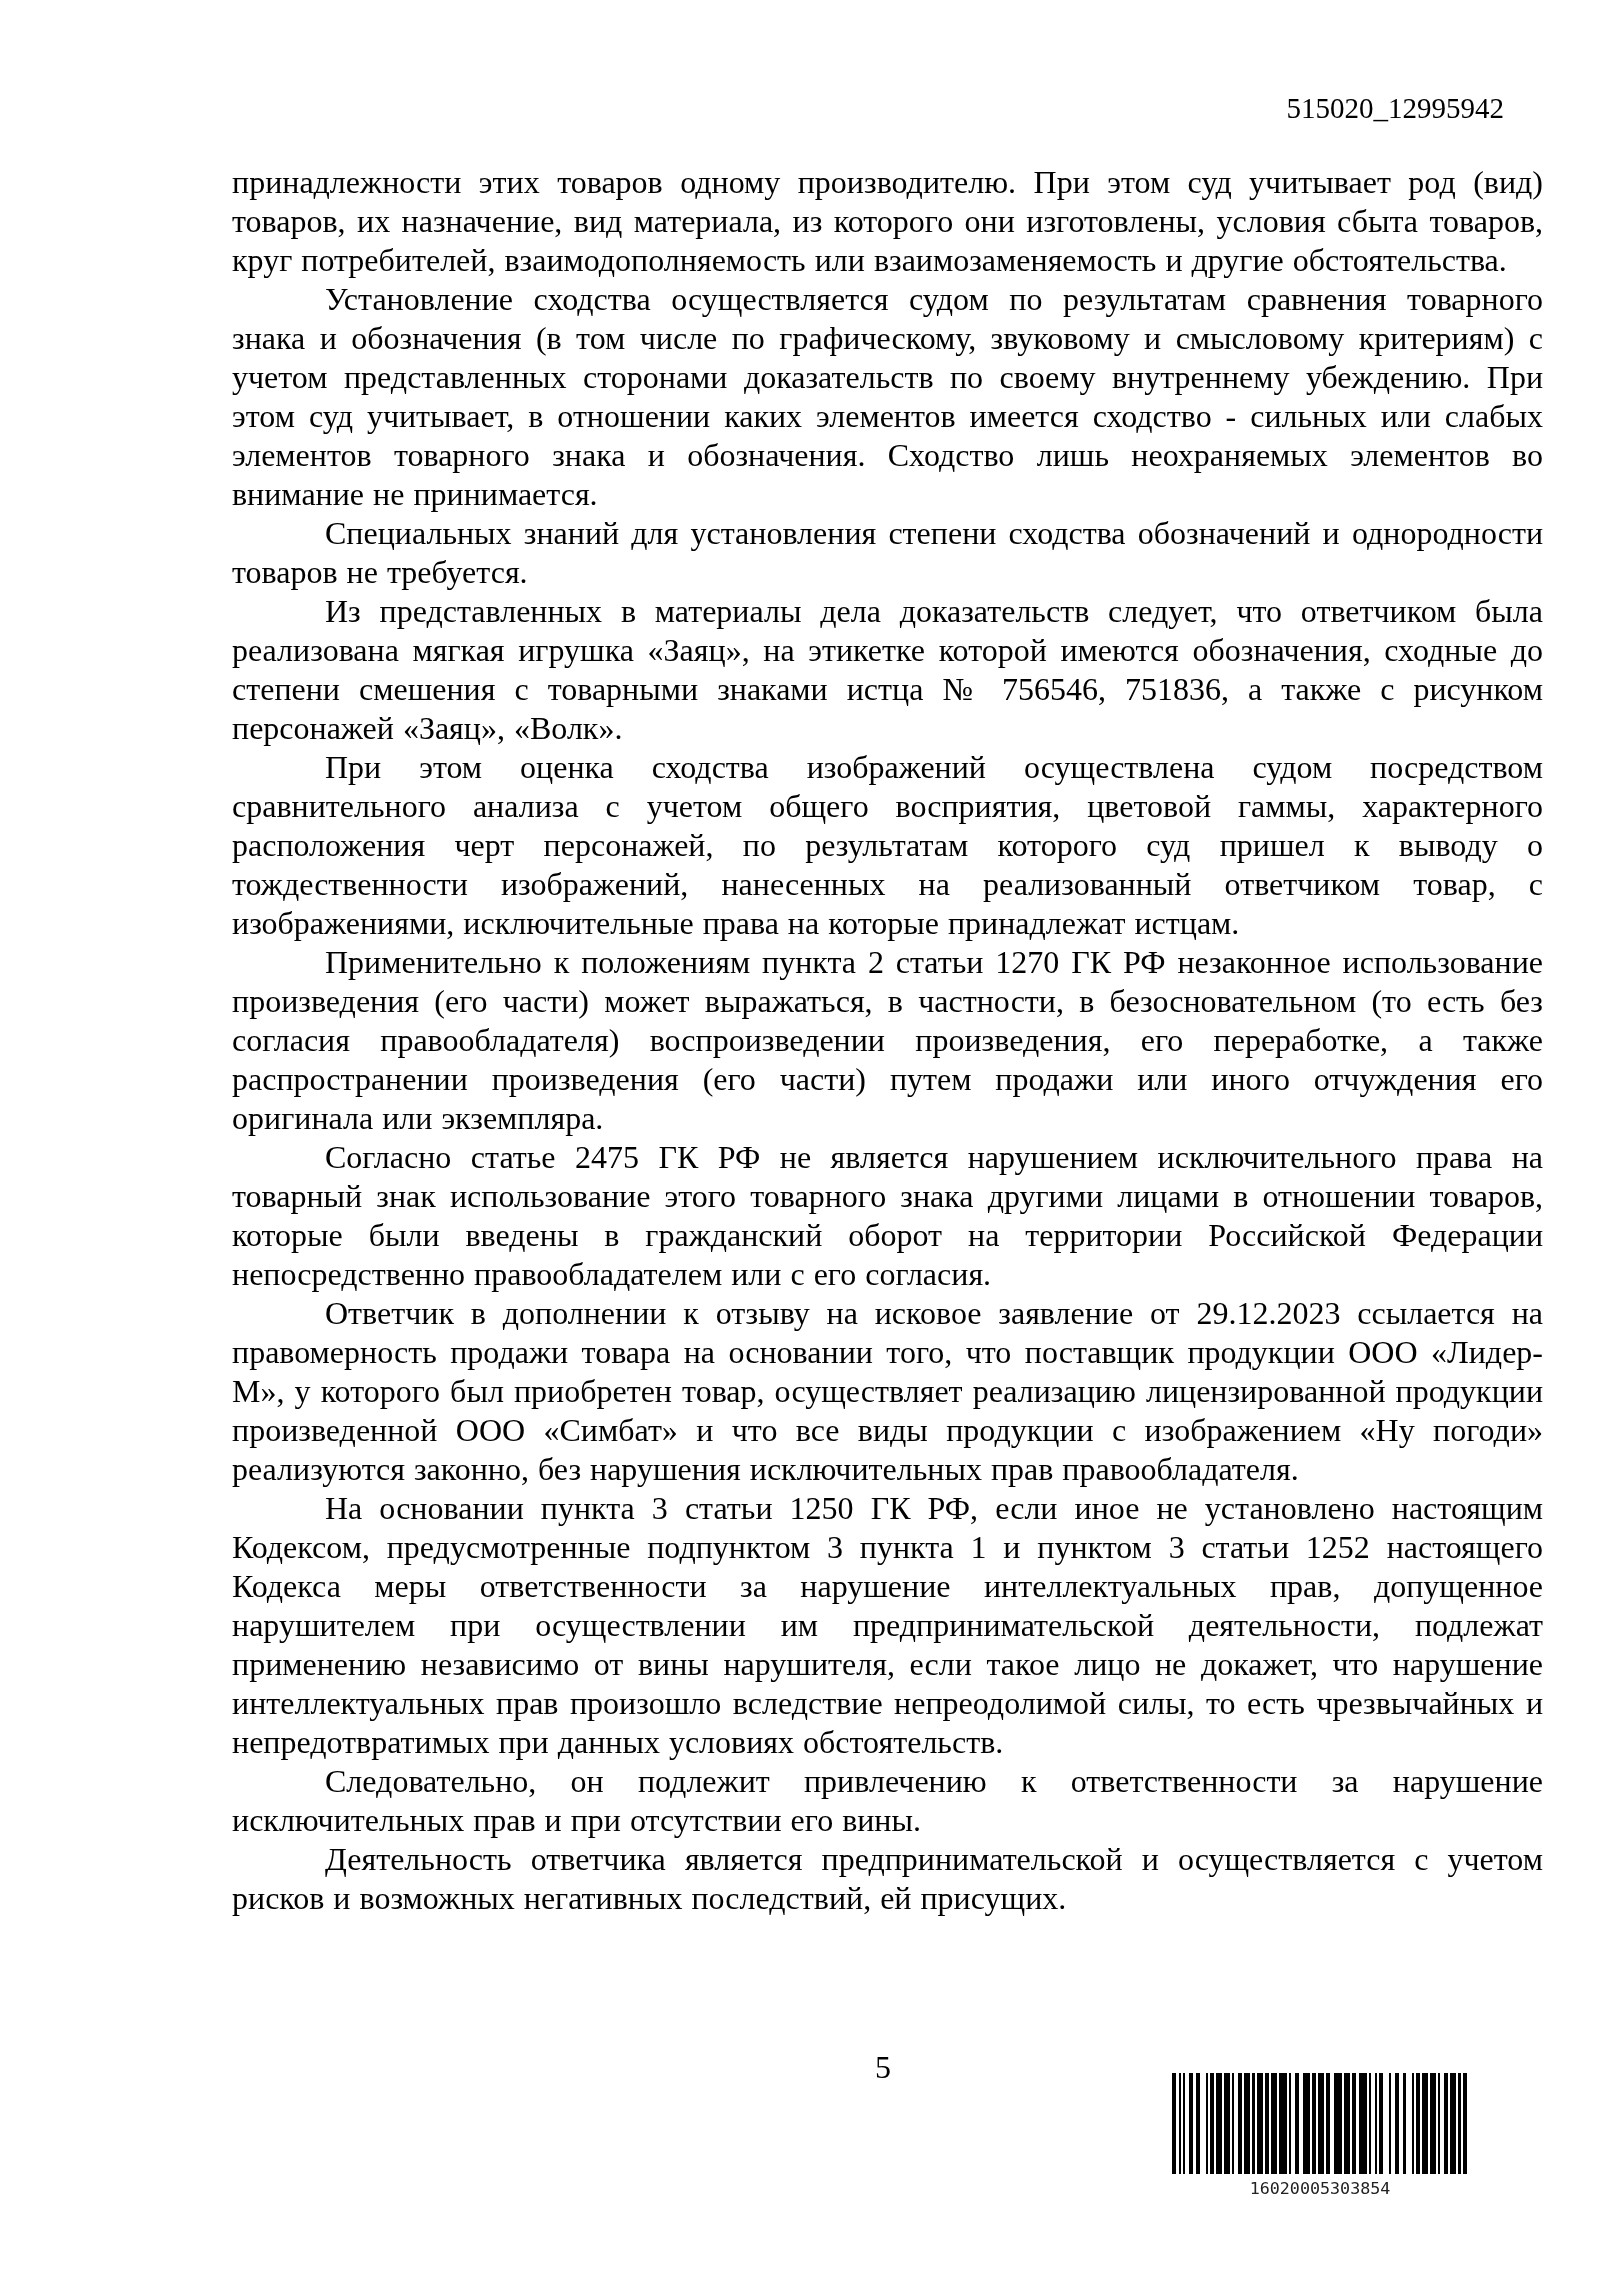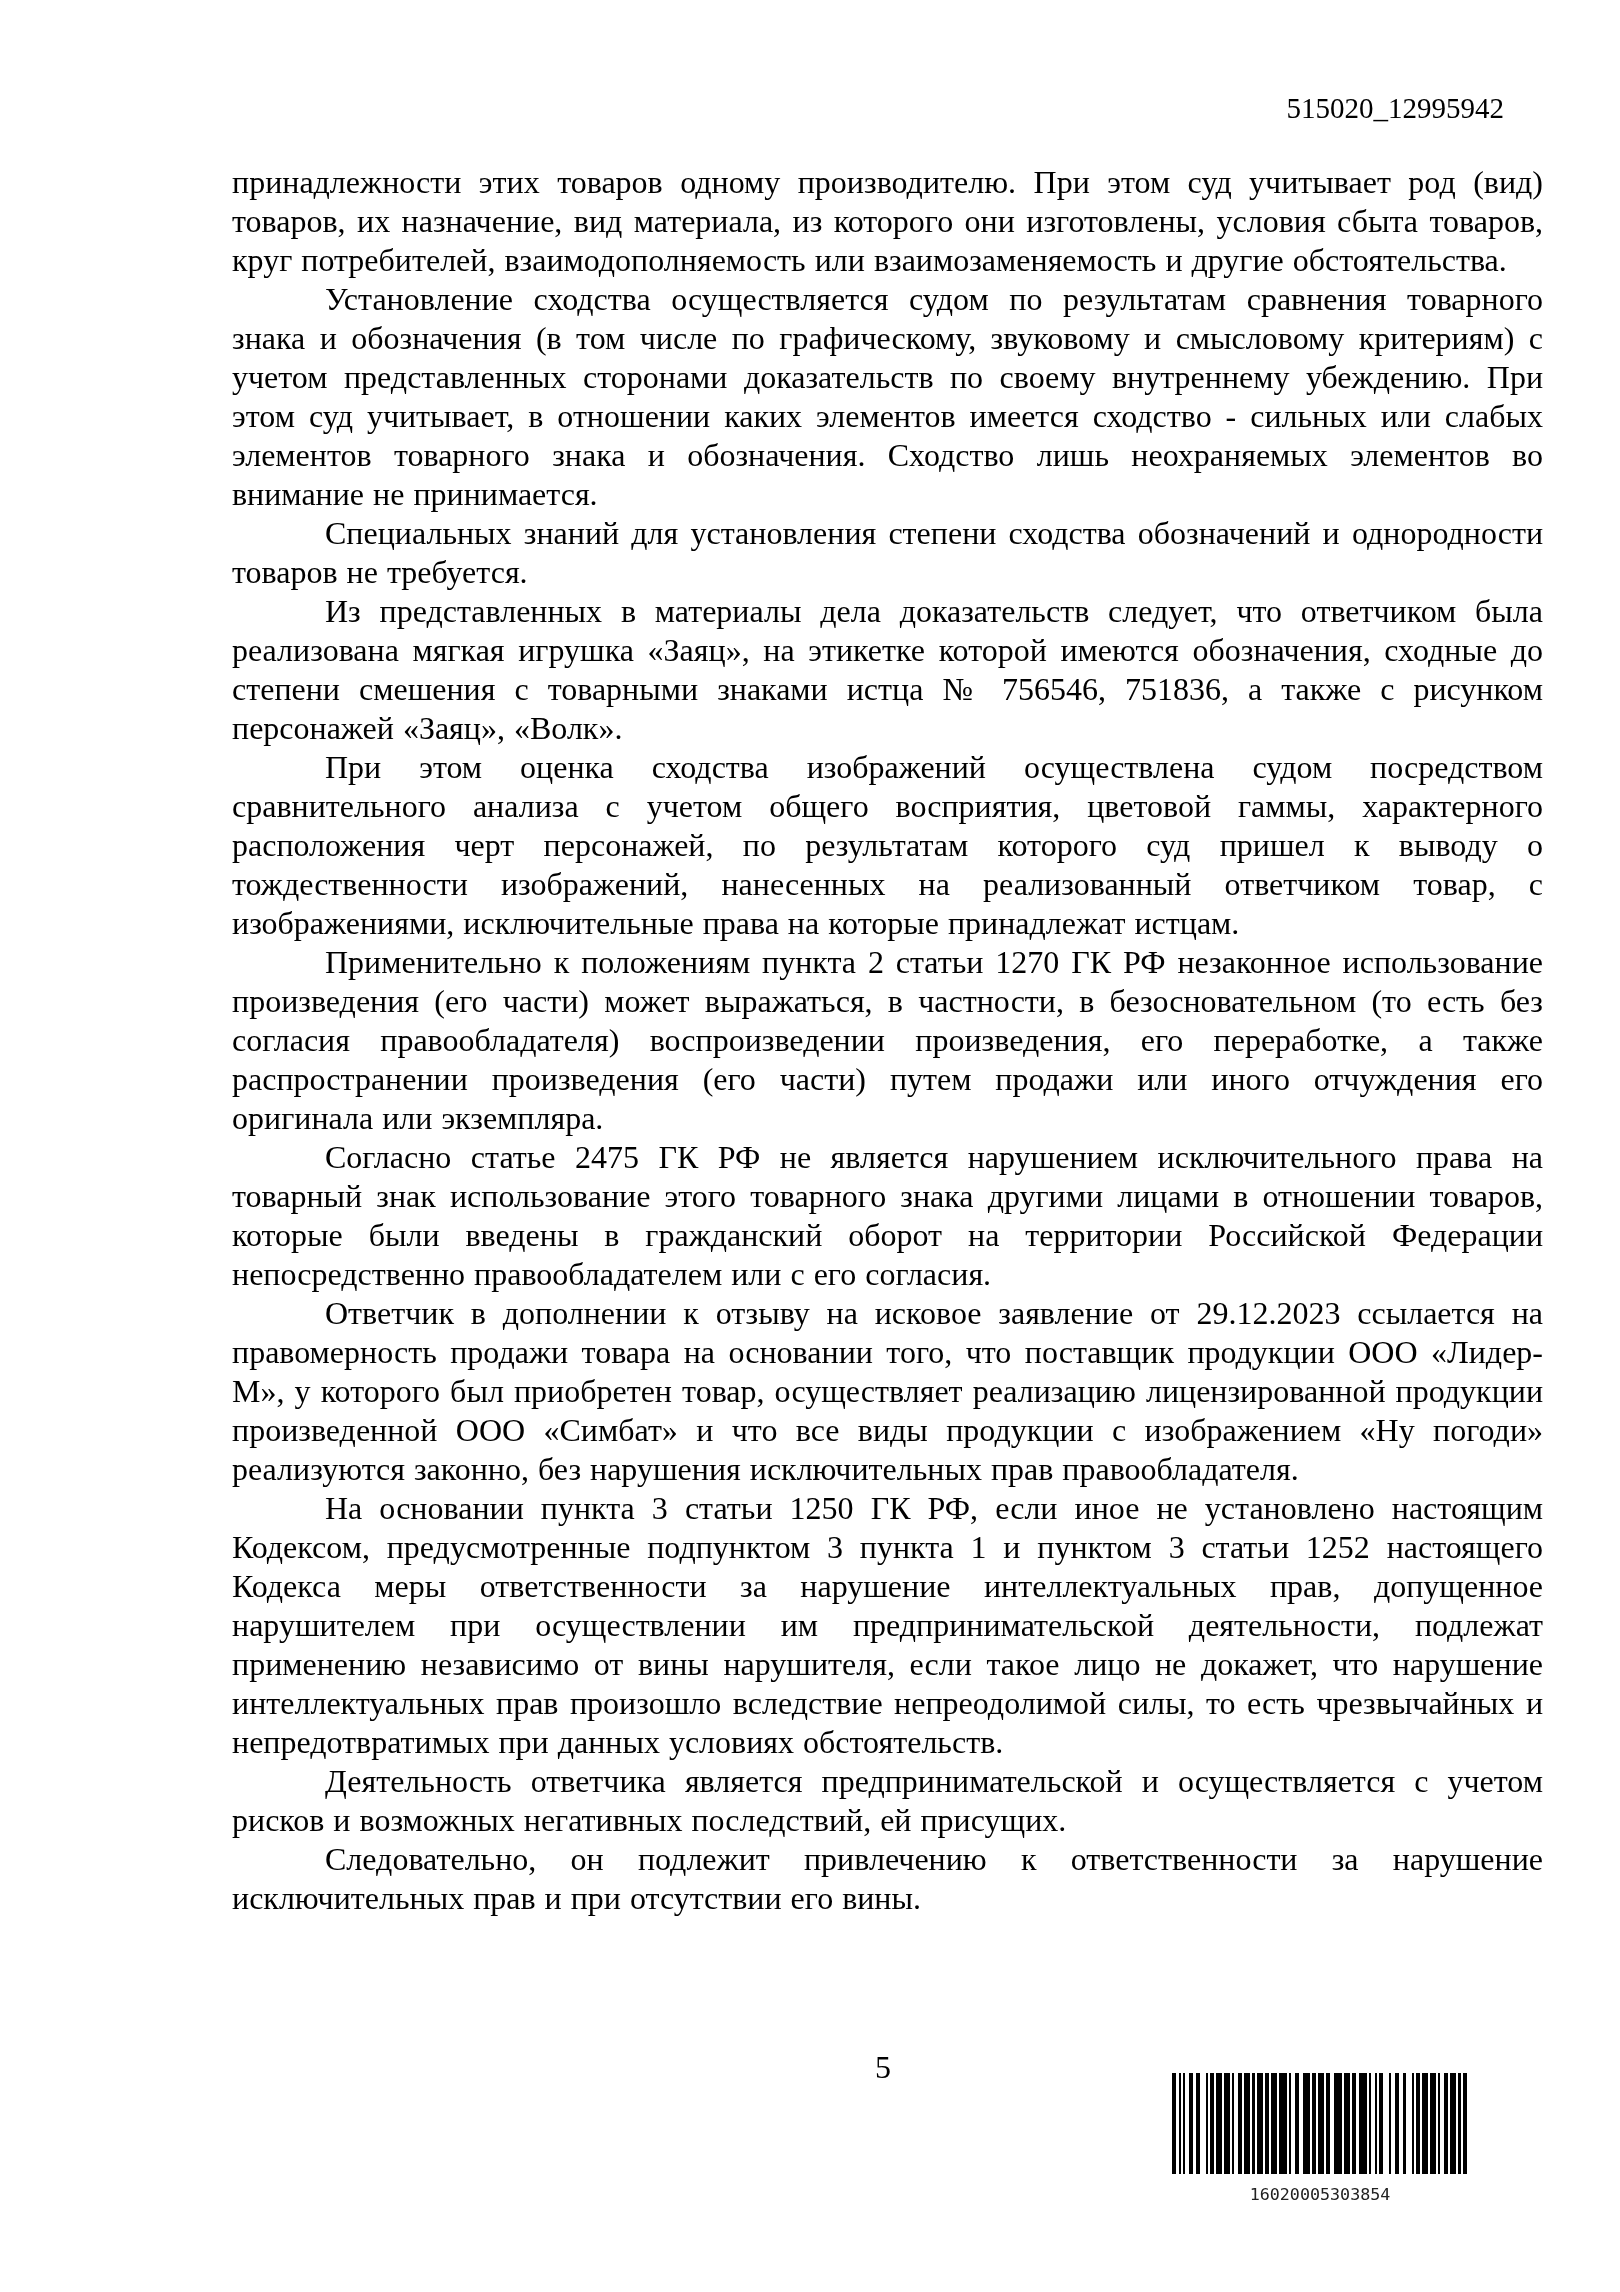--- a/index.html
+++ b/index.html
@@ -59,21 +59,21 @@
     align-items: stretch;
     height: 101px;
     width: 296px;
     overflow: hidden;
     background: #ffffff;
   }
   .bars i { display: block; height: 100%; flex: 0 0 auto; }
   .bars i.b { background: #000000; }
   .bars i.g { background: transparent; }
   .bc-num {
-    margin-top: 11px;
+    margin-top: 5px;
     text-align: center;
     font-family: "DejaVu Sans Mono", monospace;
     font-size: 16.7px;
     line-height: 19.6px;
     color: #222222;
   }
 </style>
 </head>
 <body>
 
@@ -84,22 +84,22 @@
   <main class="body-text">
     <p class="para">принадлежности этих товаров одному производителю. При этом суд учитывает род (вид) товаров, их назначение, вид материала, из которого они изготовлены, условия сбыта товаров, круг потребителей, взаимодополняемость или взаимозаменяемость и другие обстоятельства.</p>
     <p class="para indent">Установление сходства осуществляется судом по результатам сравнения товарного знака и обозначения (в том числе по графическому, звуковому и смысловому критериям) с учетом представленных сторонами доказательств по своему внутреннему убеждению. При этом суд учитывает, в отношении каких элементов имеется сходство - сильных или слабых элементов товарного знака и обозначения. Сходство лишь неохраняемых элементов во внимание не принимается.</p>
     <p class="para indent">Специальных знаний для установления степени сходства обозначений и однородности товаров не требуется.</p>
     <p class="para indent">Из представленных в материалы дела доказательств следует, что ответчиком была реализована мягкая игрушка «Заяц», на этикетке которой имеются обозначения, сходные до степени смешения с товарными знаками истца № 756546, 751836, а также с рисунком персонажей «Заяц», «Волк».</p>
     <p class="para indent">При этом оценка сходства изображений осуществлена судом посредством сравнительного анализа с учетом общего восприятия, цветовой гаммы, характерного расположения черт персонажей, по результатам которого суд пришел к выводу о тождественности изображений, нанесенных на реализованный ответчиком товар, с изображениями, исключительные права на которые принадлежат истцам.</p>
     <p class="para indent">Применительно к положениям пункта 2 статьи 1270 ГК РФ незаконное использование произведения (его части) может выражаться, в частности, в безосновательном (то есть без согласия правообладателя) воспроизведении произведения, его переработке, а также распространении произведения (его части) путем продажи или иного отчуждения его оригинала или экземпляра.</p>
     <p class="para indent">Согласно статье 2475 ГК РФ не является нарушением исключительного права на товарный знак использование этого товарного знака другими лицами в отношении товаров, которые были введены в гражданский оборот на территории Российской Федерации непосредственно правообладателем или с его согласия.</p>
     <p class="para indent">Ответчик в дополнении к отзыву на исковое заявление от 29.12.2023 ссылается на правомерность продажи товара на основании того, что поставщик продукции ООО «Лидер-М», у которого был приобретен товар, осуществляет реализацию лицензированной продукции произведенной ООО «Симбат» и что все виды продукции с изображением «Ну погоди» реализуются законно, без нарушения исключительных прав правообладателя.</p>
     <p class="para indent">На основании пункта 3 статьи 1250 ГК РФ, если иное не установлено настоящим Кодексом, предусмотренные подпунктом 3 пункта 1 и пунктом 3 статьи 1252 настоящего Кодекса меры ответственности за нарушение интеллектуальных прав, допущенное нарушителем при осуществлении им предпринимательской деятельности, подлежат применению независимо от вины нарушителя, если такое лицо не докажет, что нарушение интеллектуальных прав произошло вследствие непреодолимой силы, то есть чрезвычайных и непредотвратимых при данных условиях обстоятельств.</p>
+    <p class="para indent">Следовательно, он подлежит привлечению к ответственности за нарушение исключительных прав и при отсутствии его вины.</p>
     <p class="para indent">Деятельность ответчика является предпринимательской и осуществляется с учетом рисков и возможных негативных последствий, ей присущих.</p>
-    <p class="para indent">Следовательно, он подлежит привлечению к ответственности за нарушение исключительных прав и при отсутствии его вины.</p>
   </main>
 
   <div class="page-num">5</div>
 
   <div class="barcode">
     <div class="bars">
         <i class="b" style="width:3.9px"></i>
         <i class="g" style="width:2.9px"></i>
         <i class="b" style="width:2px"></i>
         <i class="g" style="width:2px"></i>

